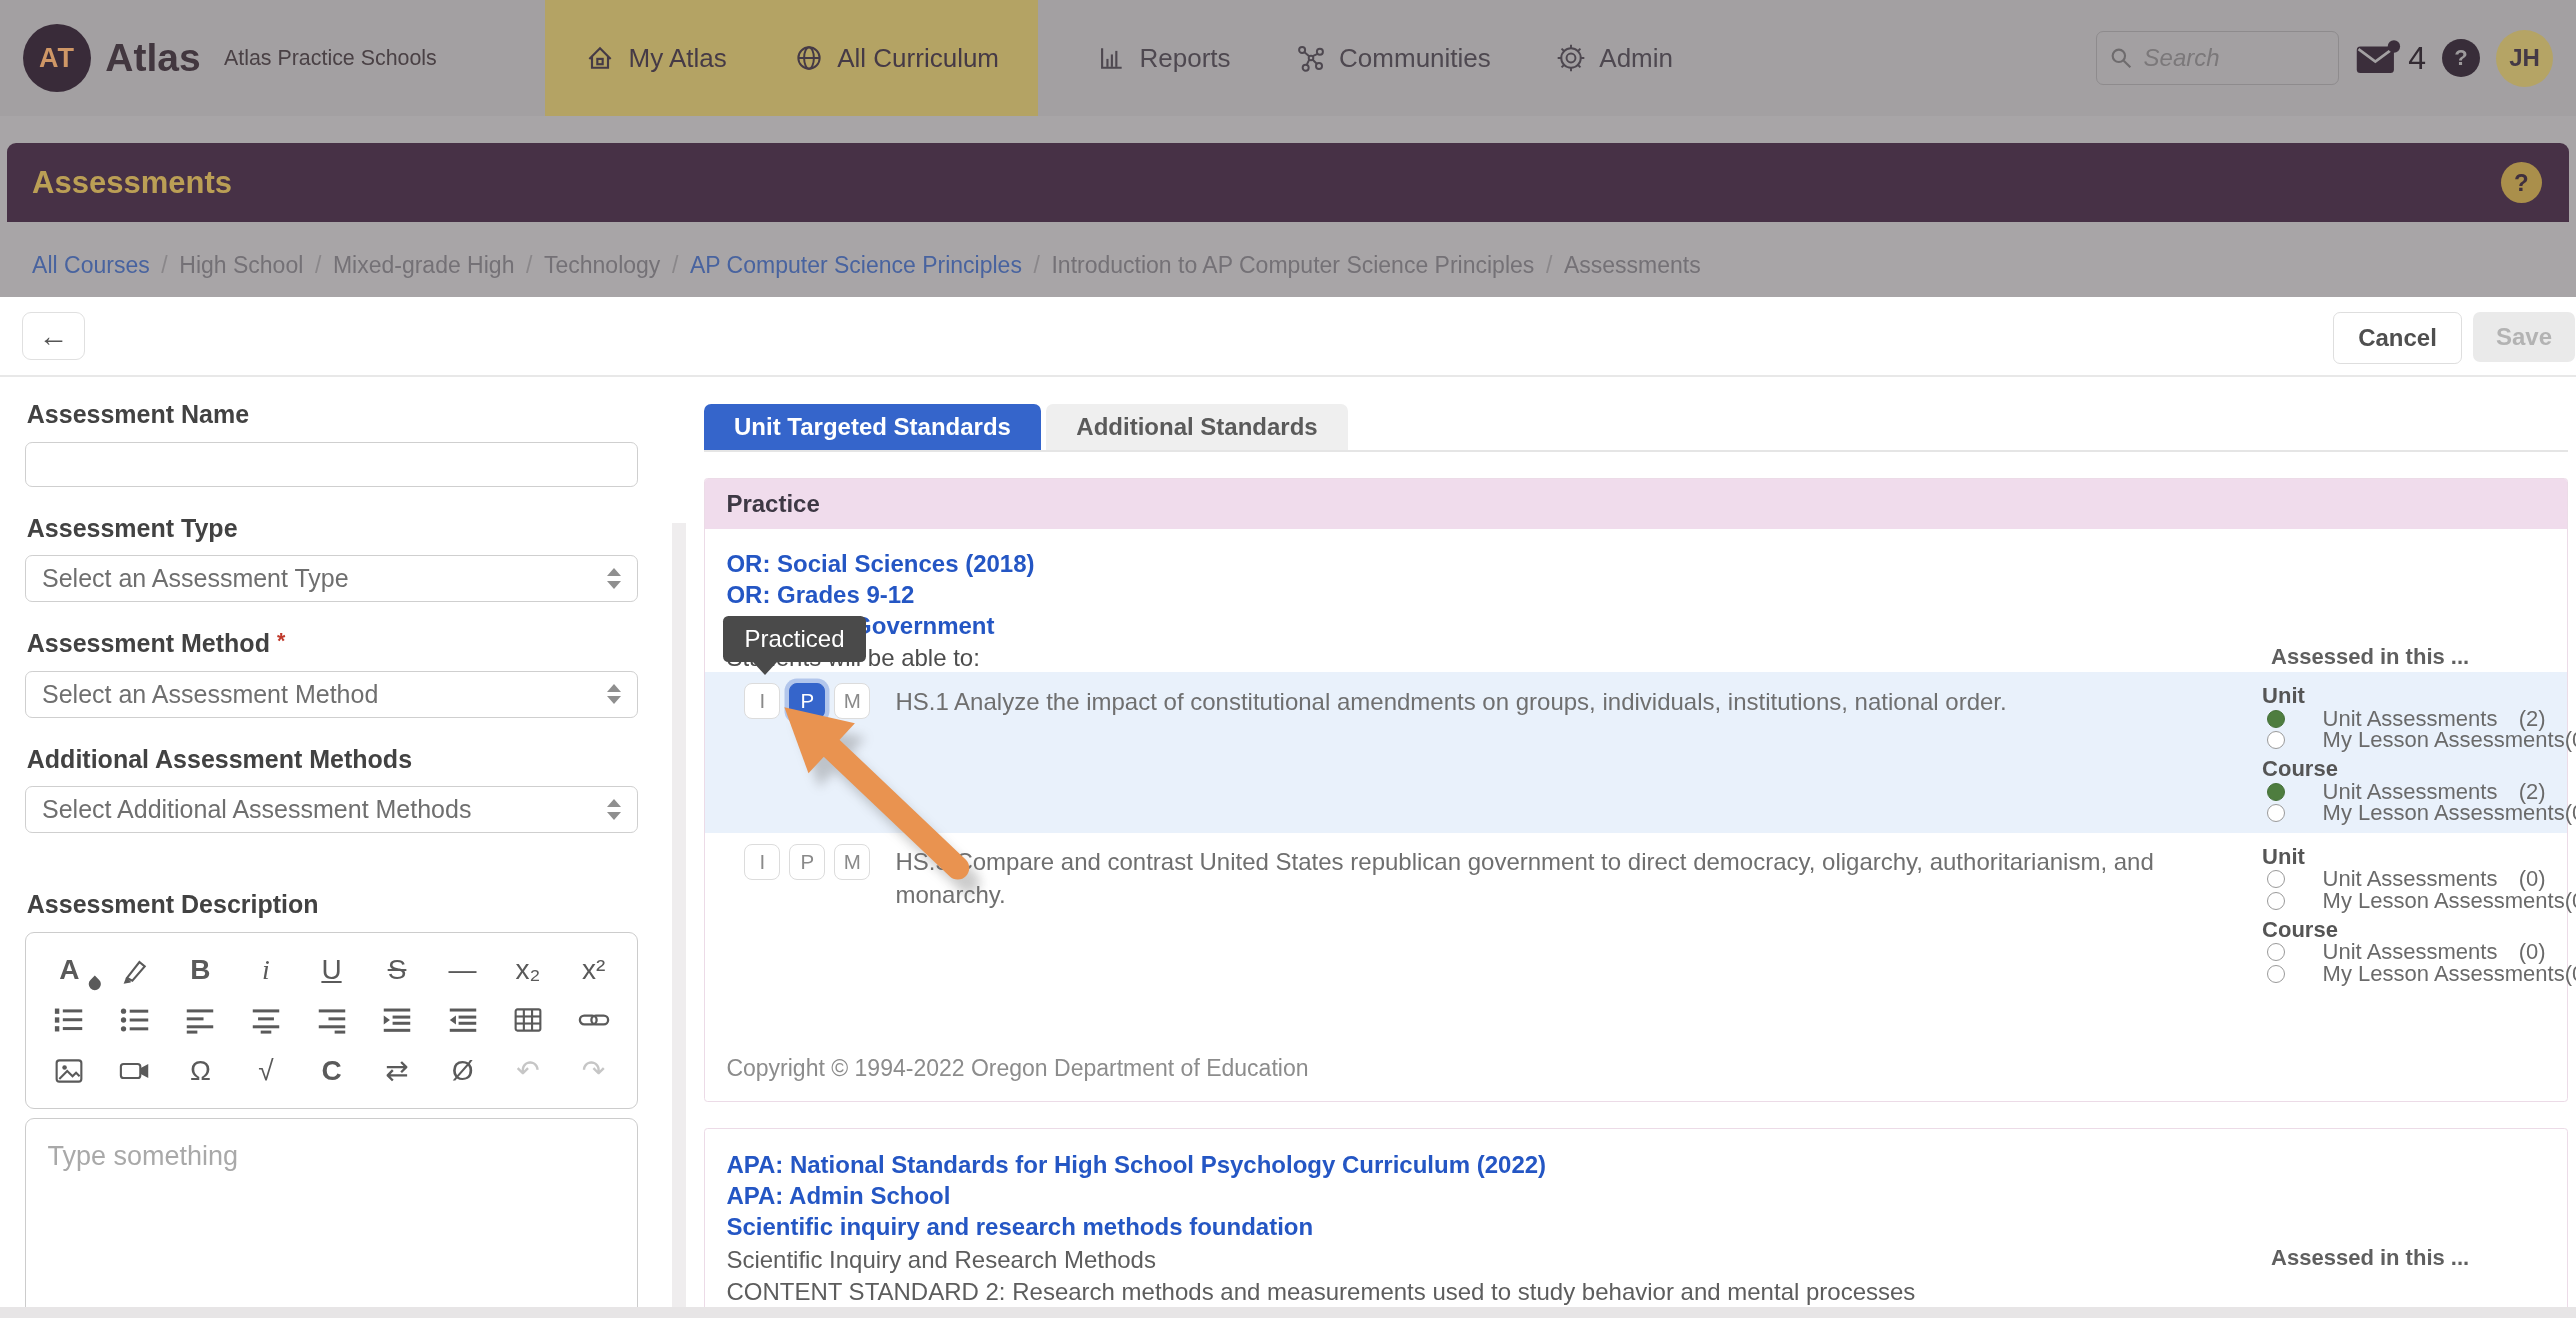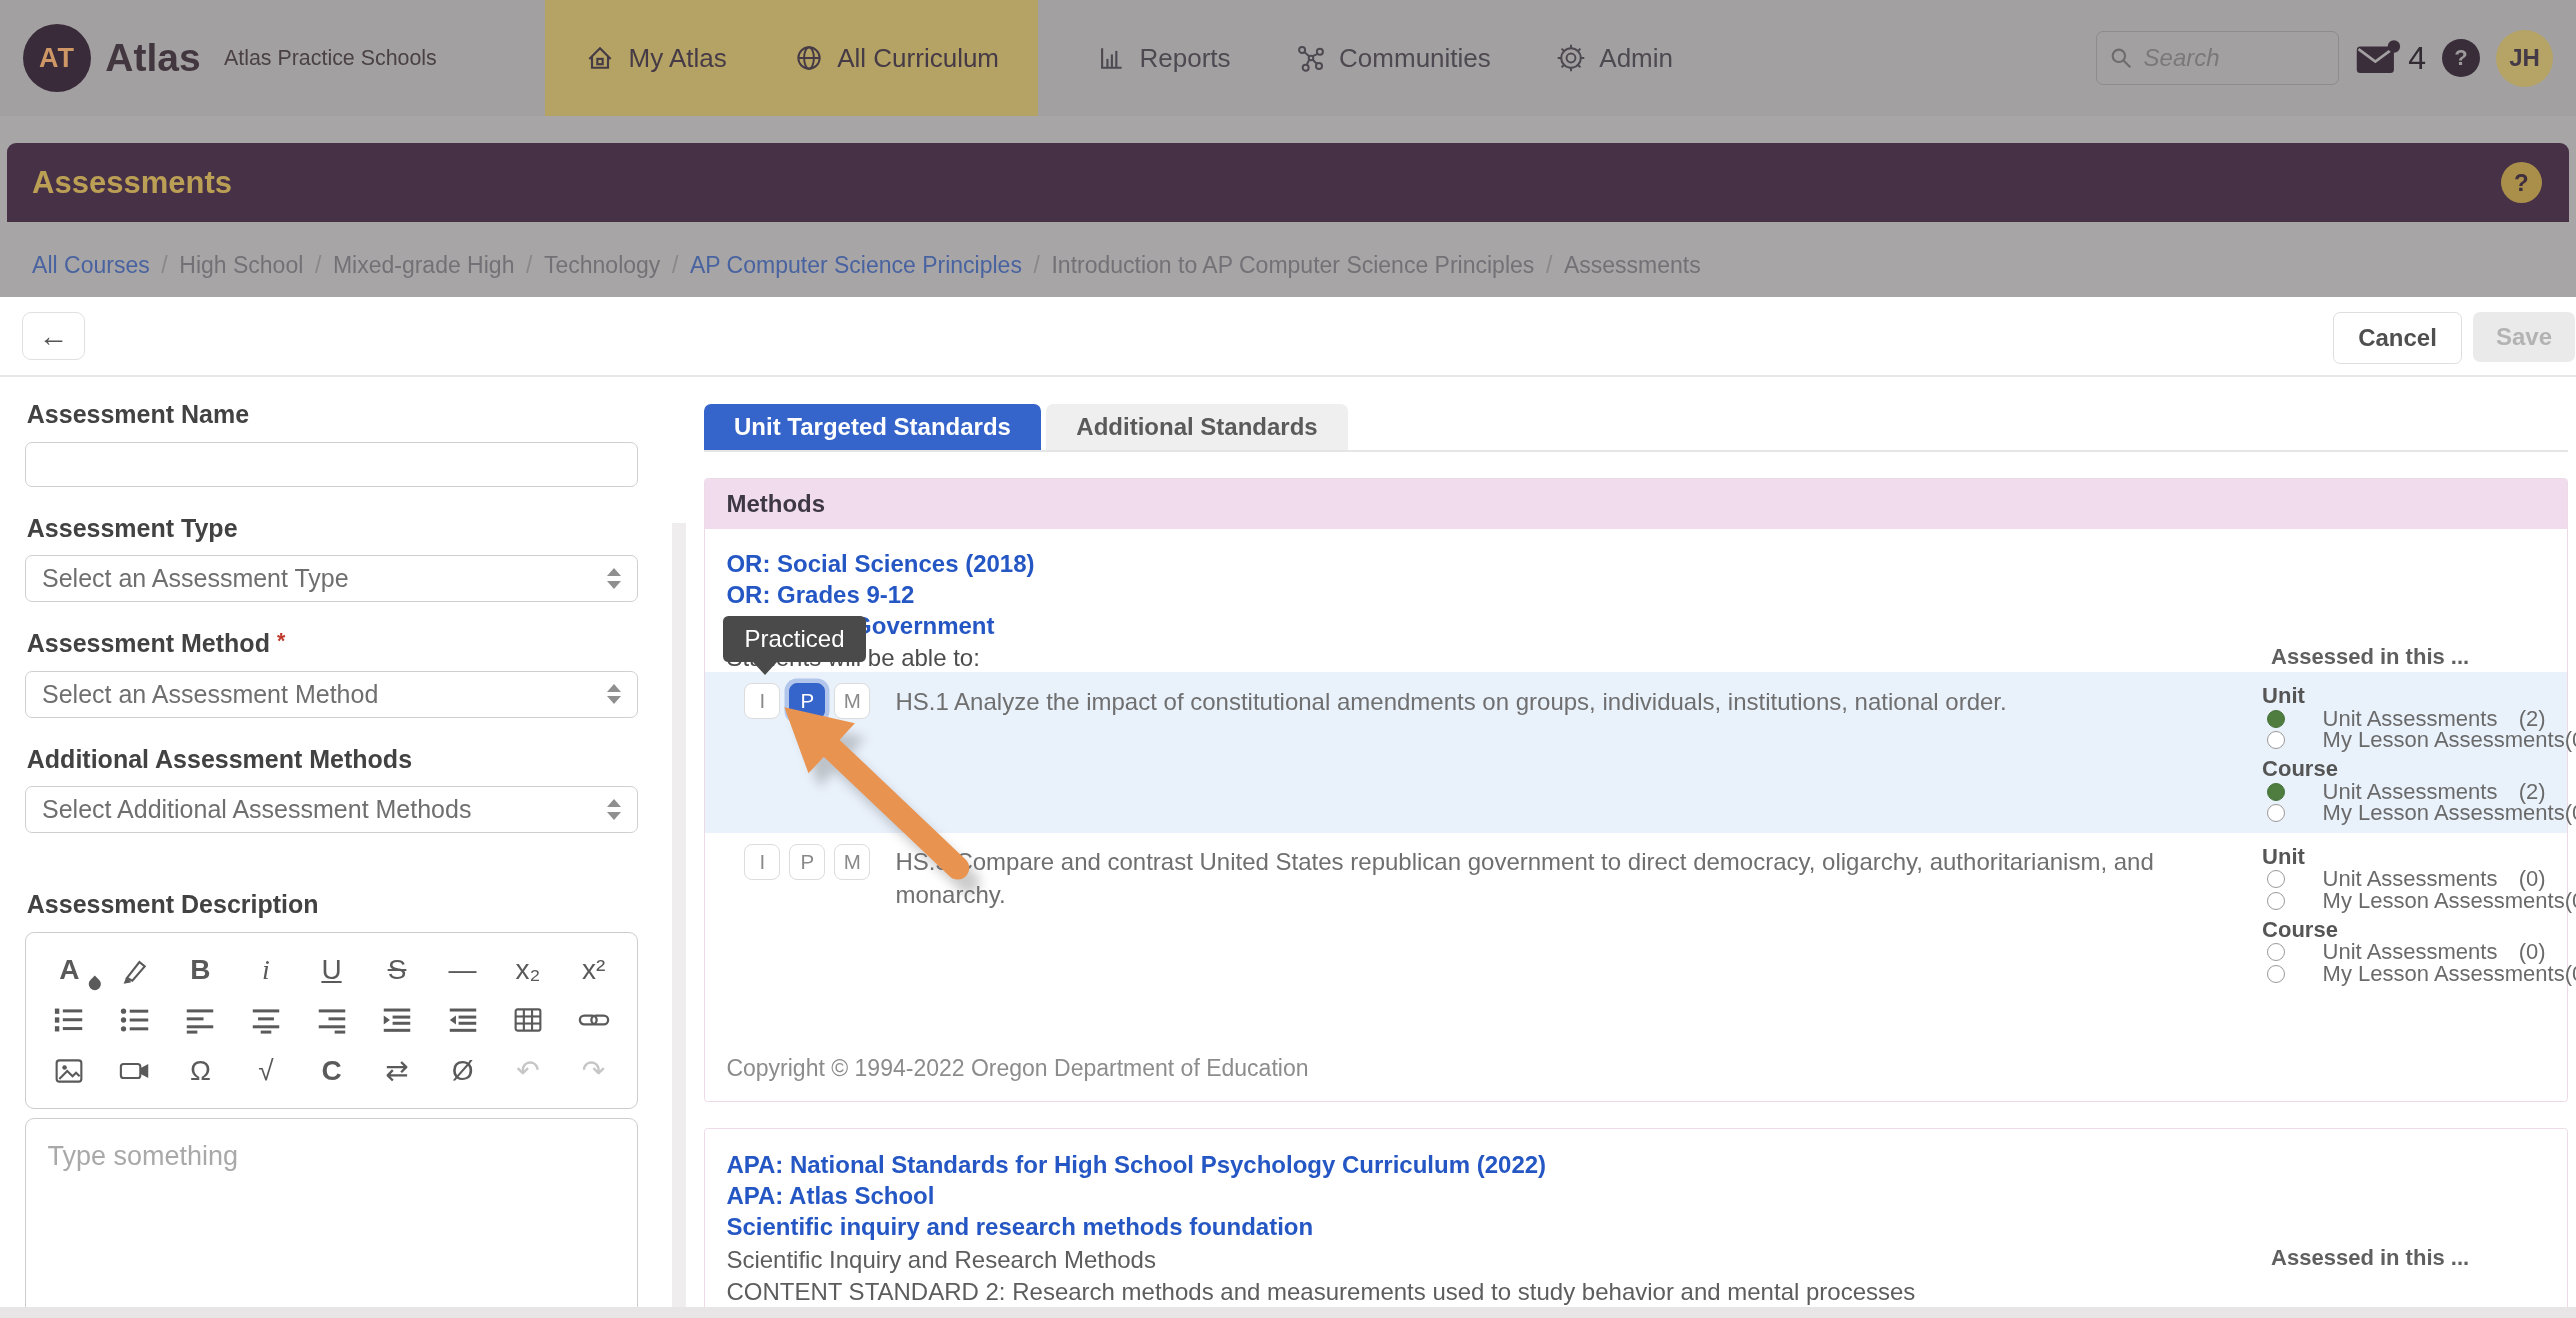--- a/index.html
+++ b/index.html
@@ -403,21 +403,21 @@
   <div class="scroll-strip"></div>
 
   <main class="main">
     <div class="tabs">
       <div class="tab active">Unit Targeted Standards</div>
       <div class="tab inactive">Additional Standards</div>
     </div>
     <div class="tabline"></div>
 
     <section class="stdbox">
-      <div class="prioritybar">Methods</div>
+      <div class="prioritybar">Practice</div>
       <div class="linkcol">
         <div class="std-link">OR: Social Sciences (2018)</div>
         <div class="std-link">OR: Grades 9-12</div>
         <div class="std-link">Civics and Government</div>
       </div>
       <div class="intro-row">
         <div class="intro-text">Students will be able to:</div>
         <div class="assessed-head">Assessed in this ...</div>
       </div>
 
@@ -490,21 +490,21 @@
             </div>
         </div>
       </div>
 
       <div class="copyright">Copyright © 1994-2022 Oregon Department of Education</div>
     </section>
 
     <section class="stdbox box2pad">
       <div class="linkcol" style="padding-top:0">
         <div class="std-link">APA: National Standards for High School Psychology Curriculum (2022)</div>
-        <div class="std-link">APA: Atlas School</div>
+        <div class="std-link">APA: Admin School</div>
         <div class="std-link">Scientific inquiry and research methods foundation</div>
       </div>
       <div class="intro-row">
         <div class="sub-gray">Scientific Inquiry and Research Methods</div>
         <div class="assessed-head">Assessed in this ...</div>
       </div>
       <div class="intro-row">
         <div class="sub-gray">CONTENT STANDARD 2: Research methods and measurements used to study behavior and mental processes</div>
       </div>
 

